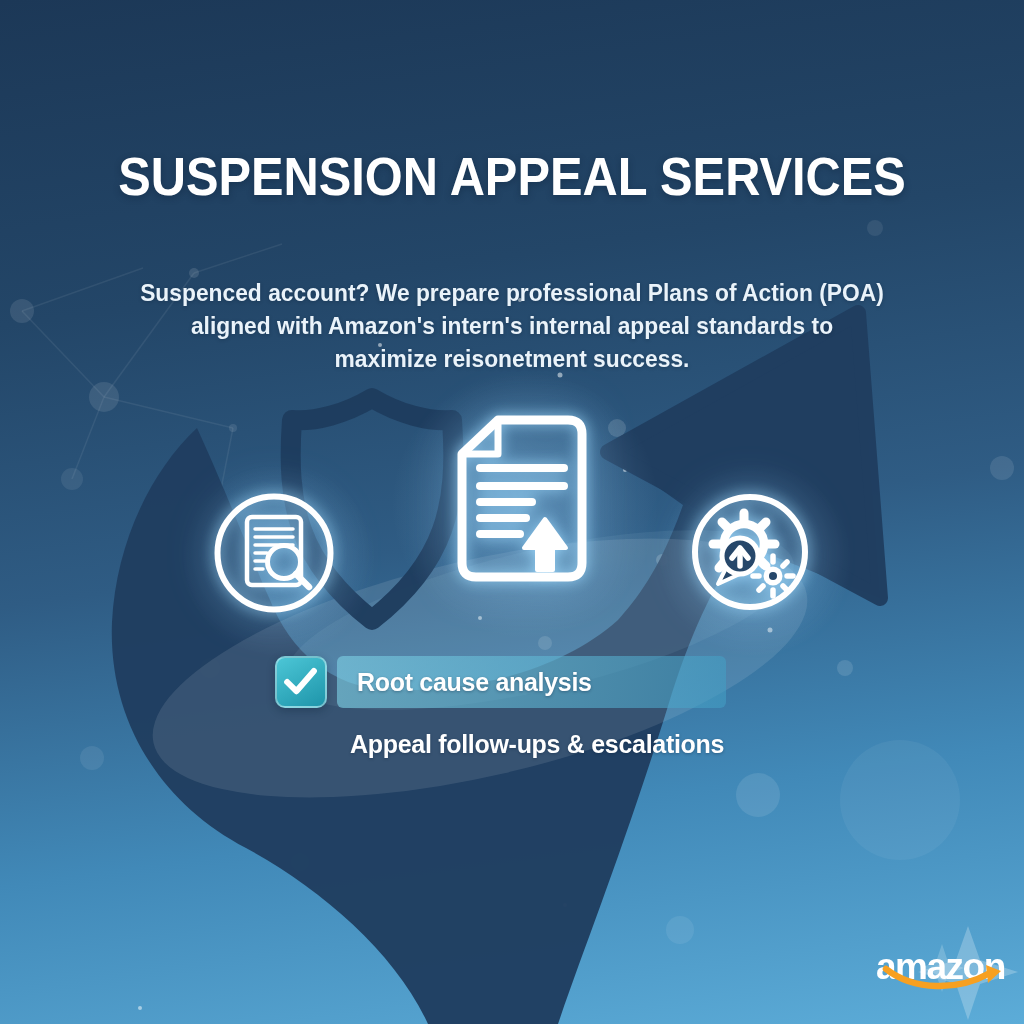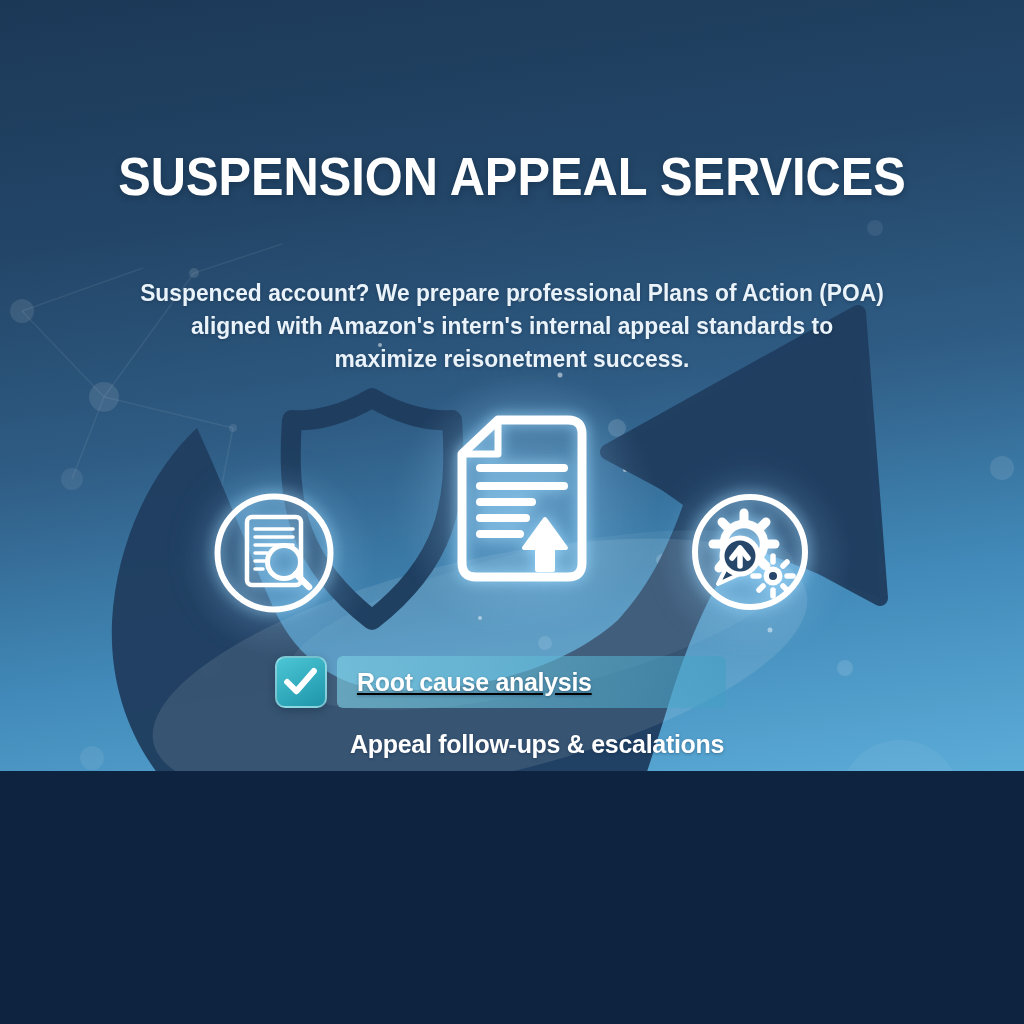--- a/index.html
+++ b/index.html
@@ -1,36 +1,36 @@
 <!DOCTYPE html>
 <html><head>
 <meta charset="utf-8">
 <style>
   html,body{margin:0;padding:0;background:#0e2340;}
-  .canvas{position:relative;width:1024px;height:771px;overflow:hidden;
+  .canvas{position:relative;width:1024px;height:1024px;overflow:hidden;
     font-family:"Liberation Sans",sans-serif;
     background:linear-gradient(172deg,#1c3857 0%,#234668 28%,#2f5c84 52%,#4189b8 76%,#5cacd8 100%);}
   #bg-svg{position:absolute;inset:0;z-index:1;}
   .glow-spot{position:absolute;border-radius:50%;z-index:2;}
   .glow-mid{left:380px;top:360px;width:290px;height:290px;
     background:radial-gradient(circle,rgba(175,220,250,.30) 0%,rgba(175,220,250,0) 65%);}
   .glow-left{left:174px;top:455px;width:210px;height:210px;
     background:radial-gradient(circle,rgba(175,220,250,.22) 0%,rgba(175,220,250,0) 65%);}
   .glow-right{left:650px;top:455px;width:210px;height:210px;
     background:radial-gradient(circle,rgba(175,220,250,.22) 0%,rgba(175,220,250,0) 65%);}
   .poster-title{position:absolute;top:146px;left:0;width:100%;text-align:center;color:#ffffff;
     font-size:53px;font-weight:800;letter-spacing:0;transform:scaleX(.92);z-index:4;
     text-shadow:0 2px 8px rgba(10,25,45,.35);}
   .intro{position:absolute;top:276px;left:0;width:100%;text-align:center;color:#eaf3fa;
     font-weight:600;font-size:24px;line-height:33px;transform:scaleX(.95);z-index:4;
     text-shadow:0 1px 4px rgba(10,25,45,.3);}
   .icon-wrap{position:absolute;z-index:3;
     filter:drop-shadow(0 0 7px rgba(160,220,255,.85)) drop-shadow(0 0 22px rgba(120,190,240,.45));}
   .checklist{position:absolute;left:275px;top:656px;z-index:4;}
-  .check-row{display:flex;margin-bottom:16px;text-decoration:underline;}
+  .check-row{display:flex;margin-bottom:16px;}
   .checkbox{width:52px;height:52px;border-radius:10px;flex:0 0 52px;
     background:linear-gradient(150deg,#4cc6d6,#1e95aa);border:2px solid rgba(255,255,255,.38);
     box-sizing:border-box;display:flex;align-items:center;justify-content:center;
     box-shadow:0 3px 8px rgba(10,30,50,.3);}
   .check-bar{margin-left:10px;height:52px;border-radius:6px;
     background:linear-gradient(100deg,rgba(125,208,228,.62),rgba(66,158,196,.58));
     display:flex;align-items:center;padding-left:20px;box-sizing:border-box;}
   .bar-1{width:389px}.bar-2{width:302px}
   .check-label{color:#fff;font-size:25px;font-weight:700;letter-spacing:-.3px;
     text-shadow:0 1px 3px rgba(10,30,55,.35);white-space:nowrap;}

